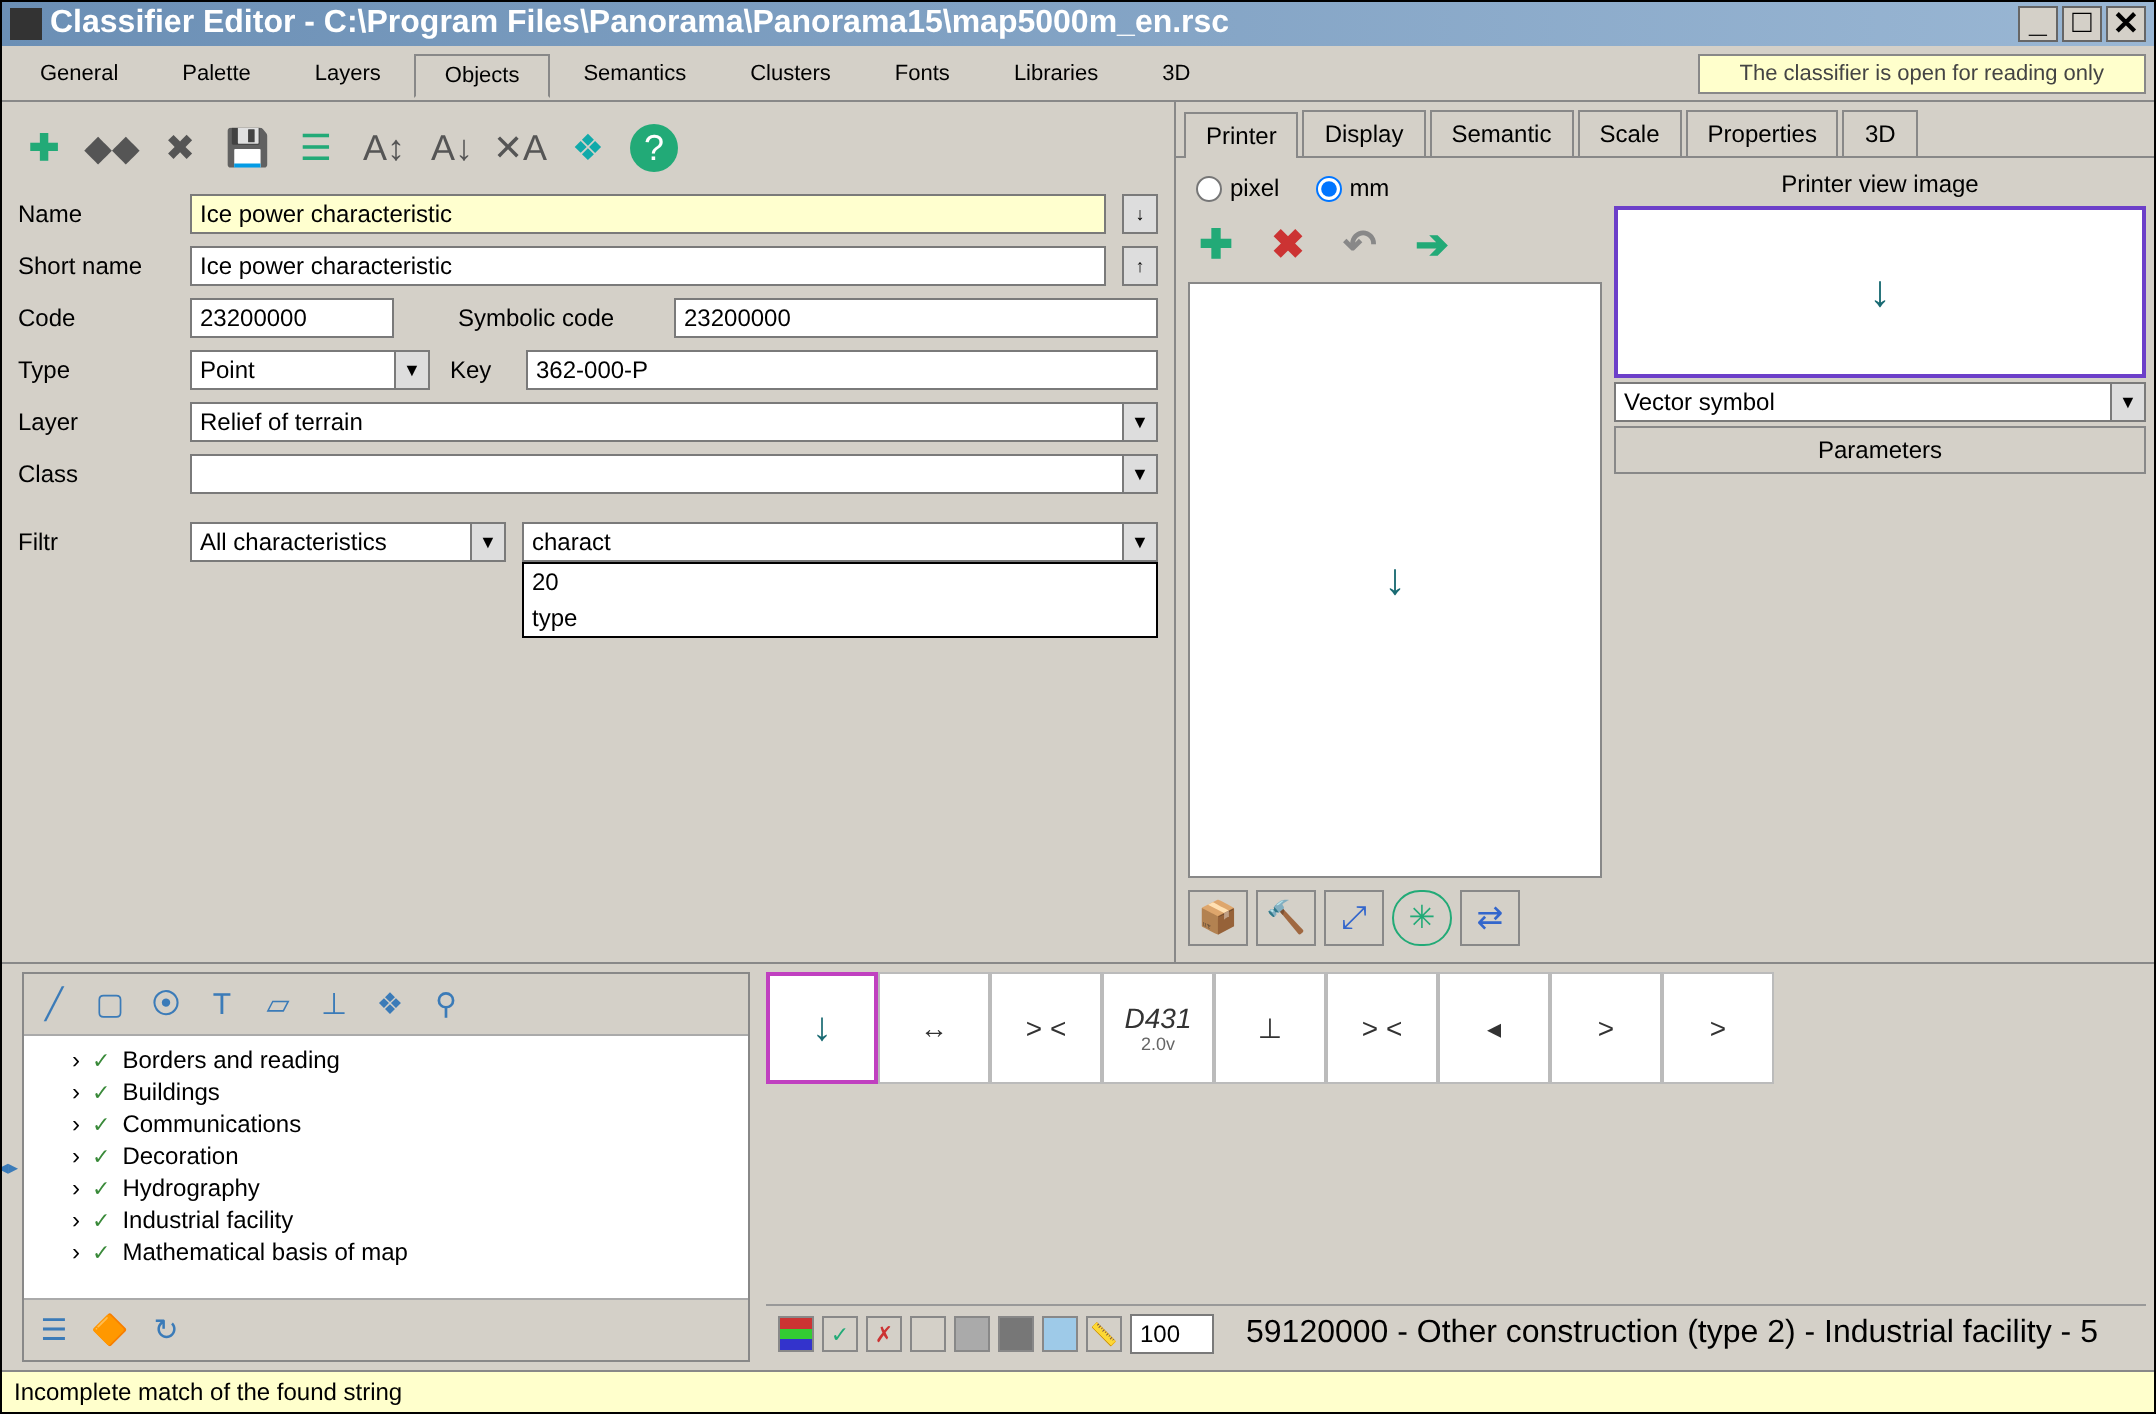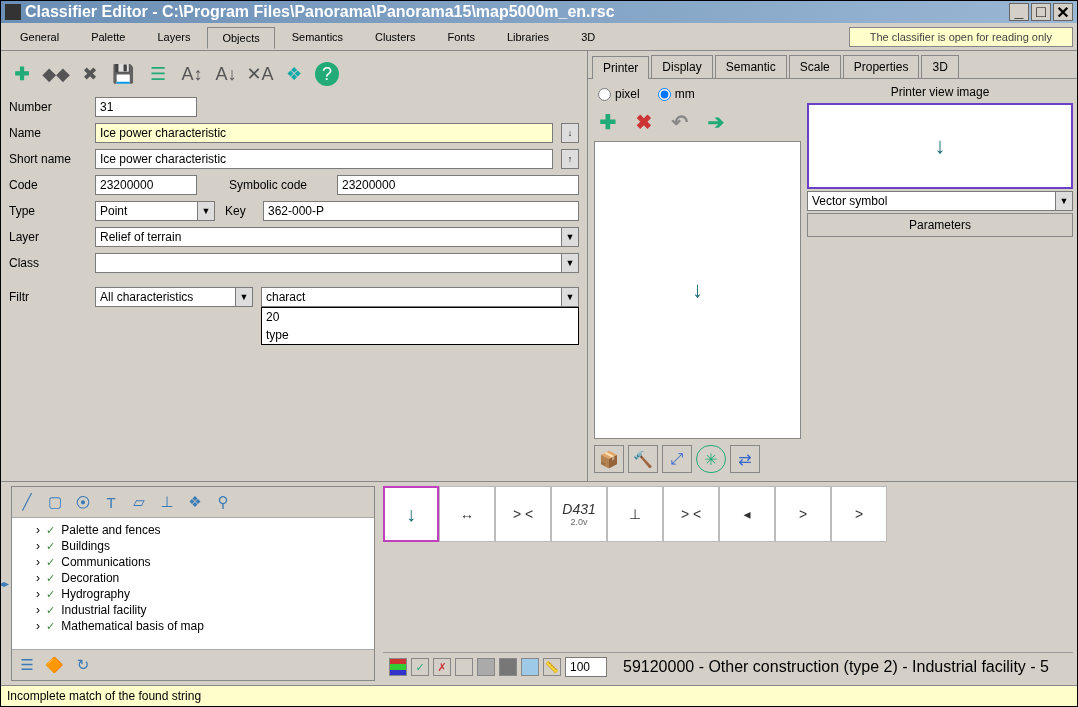--- a/index.html
+++ b/index.html
@@ -106,24 +106,20 @@
           <div class="tool-icon">💾</div>
           <div class="tool-icon" style="color:#2a7;">☰</div>
           <div class="tool-icon">A↕</div>
           <div class="tool-icon">A↓</div>
           <div class="tool-icon">✕A</div>
           <div class="tool-icon" style="color:#1aa;">❖</div>
           <div class="tool-icon" style="color:#2a7;background:#2a7;color:#fff;border-radius:50%;width:24px;height:24px;">?</div>
         </div>
 
         <div class="form-row">
-          <div class="form-label">Number</div>
-          <input class="input" style="width: 102px;" value="31">
-        </div>
-        <div class="form-row">
           <div class="form-label">Name</div>
           <input class="input yellow" style="flex: 1 1 0%;" value="Ice power characteristic">
           <div class="dropdown-btn">↓</div>
         </div>
         <div class="form-row">
           <div class="form-label">Short name</div>
           <input class="input" style="flex: 1 1 0%;" value="Ice power characteristic">
           <div class="dropdown-btn">↑</div>
         </div>
         <div class="form-row">
@@ -240,21 +236,21 @@
           <div class="tt">T</div>
           <div class="tt">▱</div>
           <div class="tt">⊥</div>
           <div class="tt">❖</div>
           <div class="tt">⚲</div>
         </div>
         <div class="tree-body">
           <div class="tree-item">
               <span>›</span>
               <span class="check">✓</span>
-              <span>Palette and fences</span>
+              <span>Borders and reading</span>
             </div>
           <div class="tree-item">
               <span>›</span>
               <span class="check">✓</span>
               <span>Buildings</span>
             </div>
           <div class="tree-item">
               <span>›</span>
               <span class="check">✓</span>
               <span>Communications</span>

